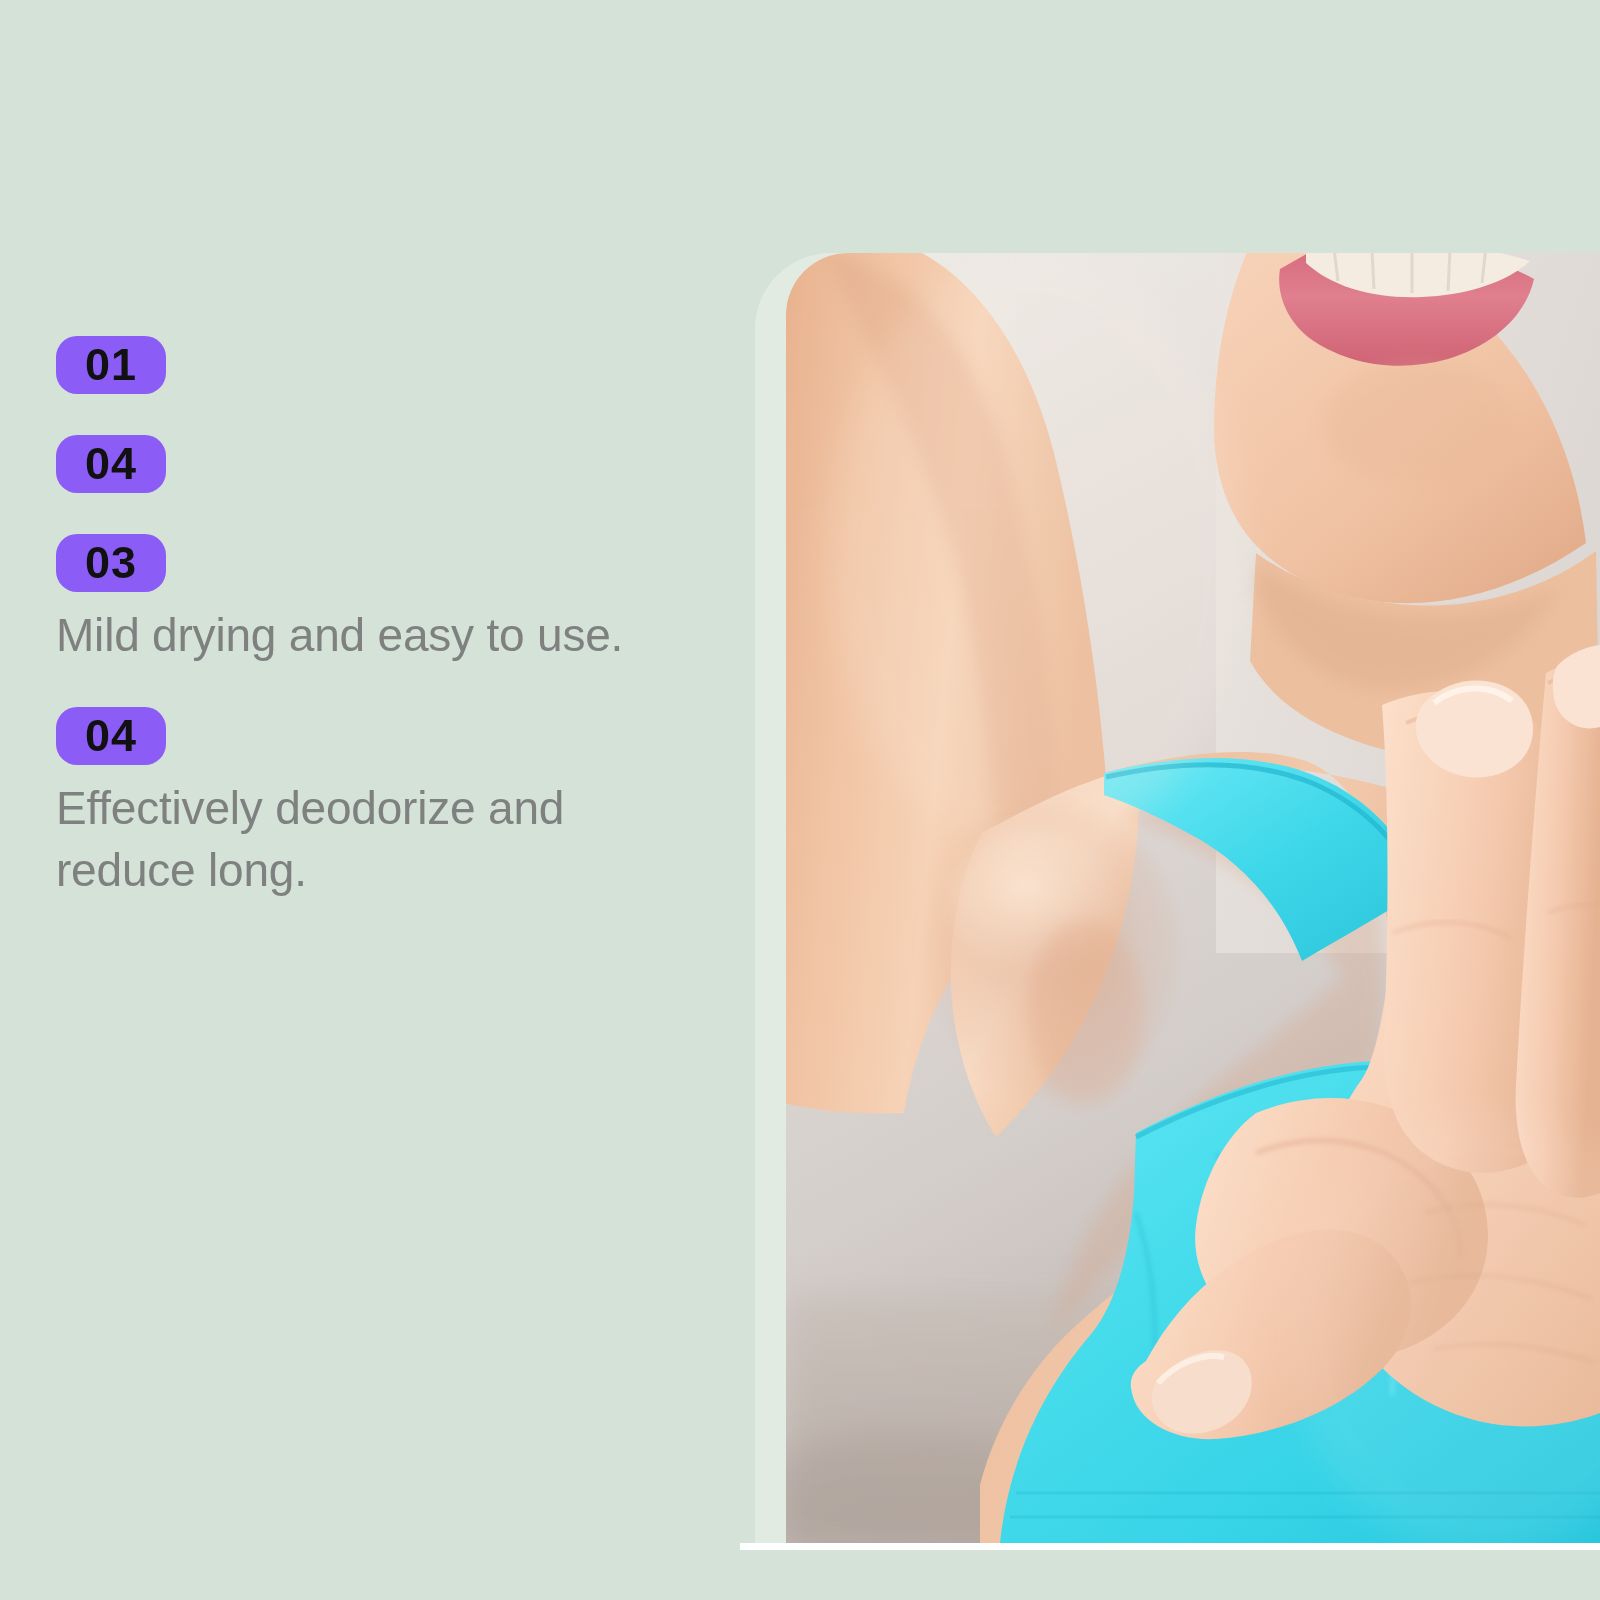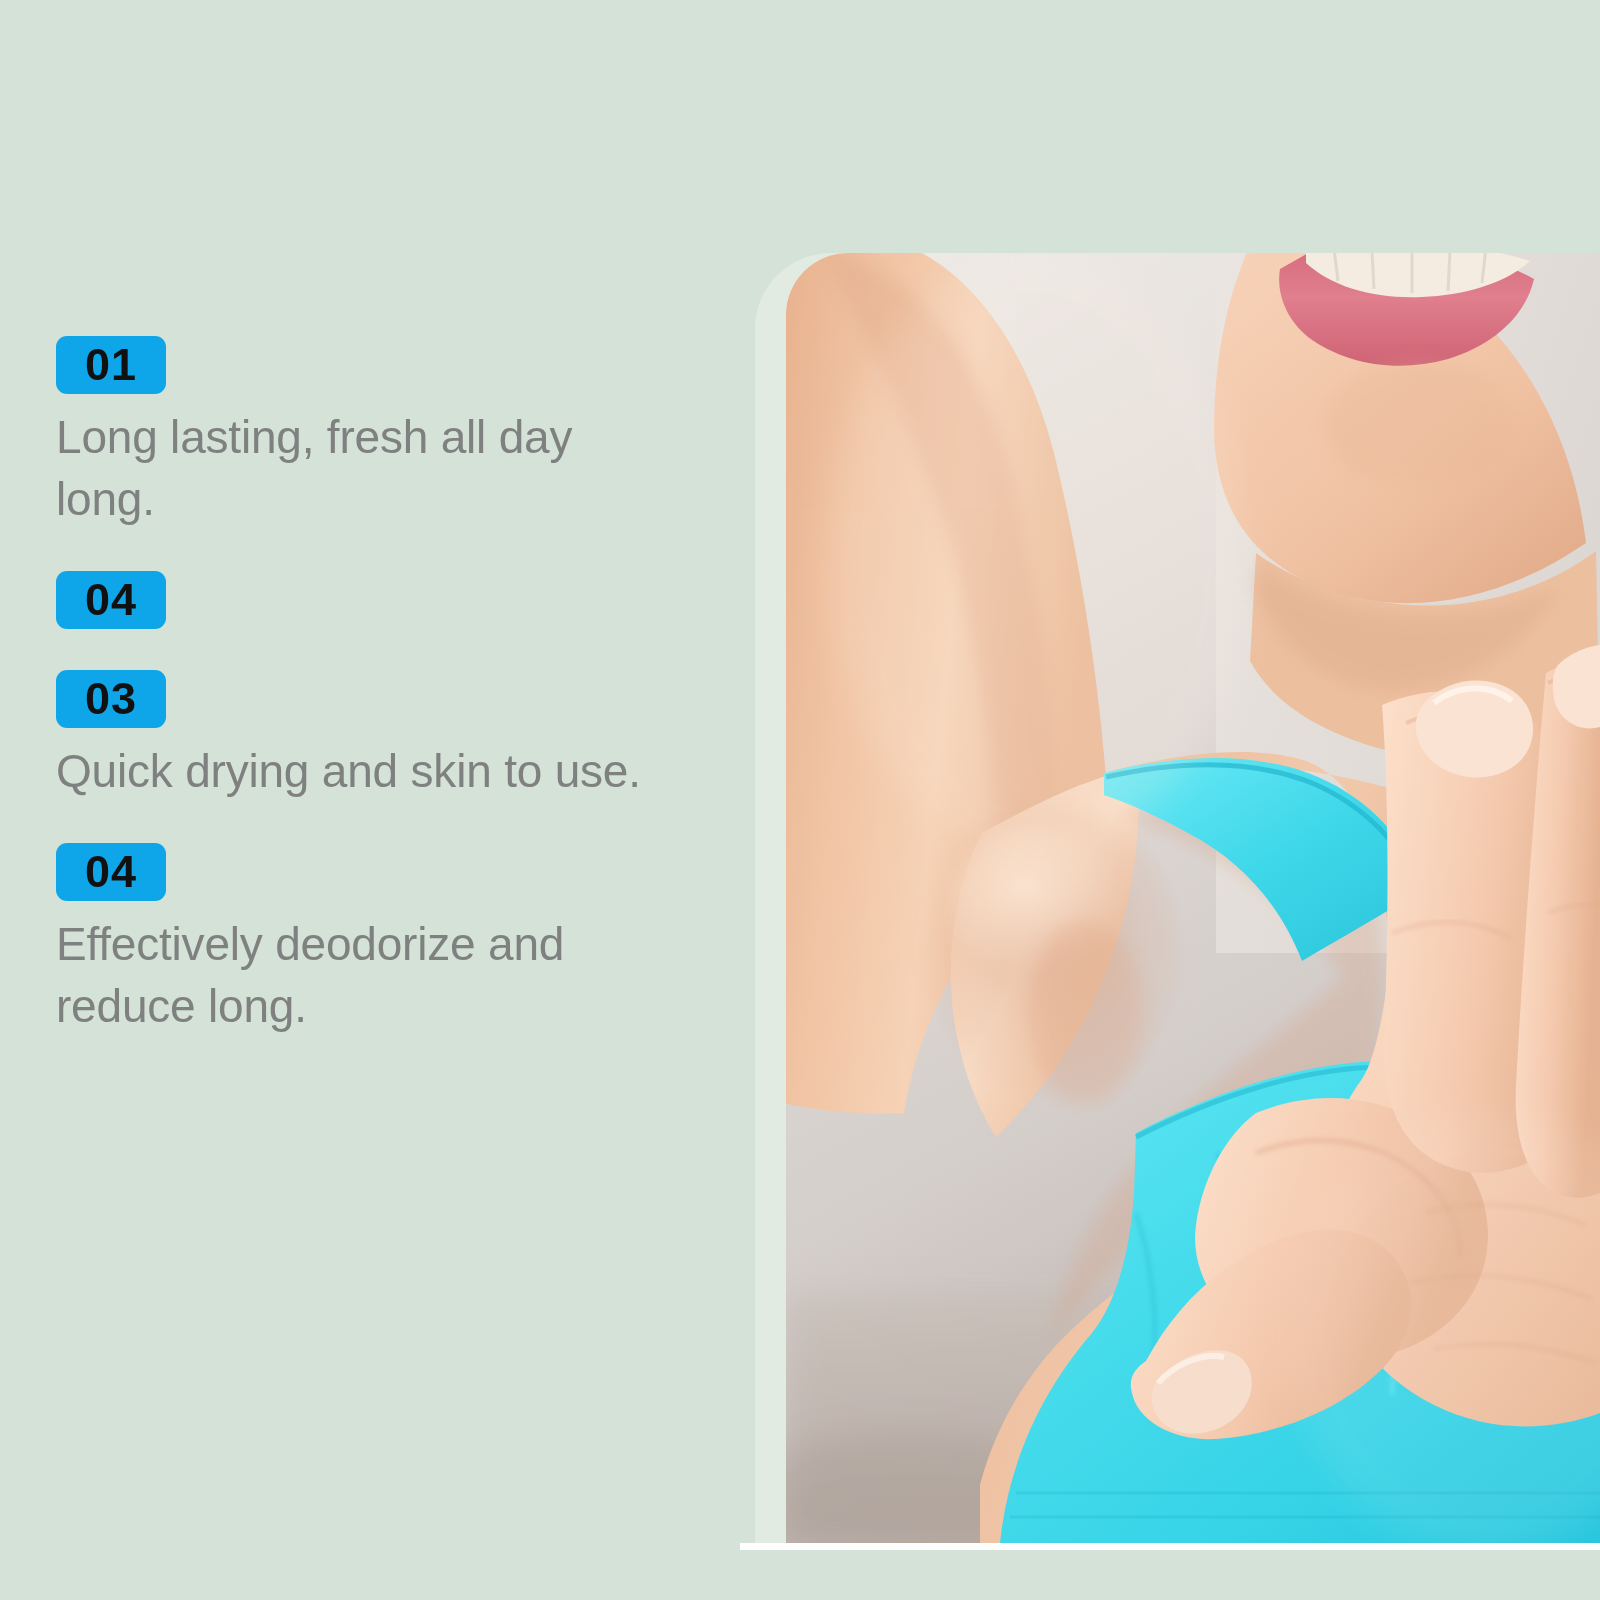--- a/index.html
+++ b/index.html
@@ -68,22 +68,22 @@
     position: relative;
     margin-bottom: 41px;
   }
   .benefit-item:last-child { margin-bottom: 16px; }
 
   .benefit-badge {
     display: inline-block;
     min-width: 110px;
     height: 58px;
     box-sizing: border-box;
-    background: #0ea5e9;
-    border-radius: 11px;
+    background: #8b5cf6;
+    border-radius: 21px;
     text-align: center;
     font-family: "Liberation Sans Narrow", "Liberation Sans", sans-serif;
     font-size: 45px;
     line-height: 58px;
     font-weight: 700;
     letter-spacing: 1px;
     color: #111111;
     padding: 0 10px;
   }
 
@@ -141,30 +141,29 @@
 </head>
 <body>
 
 <div id="poster">
 
 
   <div id="benefits-list">
 
     <div class="benefit-item">
       <div class="benefit-badge">01</div>
-      <div class="benefit-text">Long lasting, fresh all day long.</div>
     </div>
 
     <div class="benefit-item">
       <div class="benefit-badge">04</div>
     </div>
 
     <div class="benefit-item">
       <div class="benefit-badge">03</div>
-      <div class="benefit-text">Quick drying and skin to use.</div>
+      <div class="benefit-text">Mild drying and easy to use.</div>
     </div>
 
     <div class="benefit-item">
       <div class="benefit-badge">04</div>
       <div class="benefit-text">Effectively deodorize and reduce long.</div>
     </div>
 
   </div>
 
   <div id="photo-panel">

